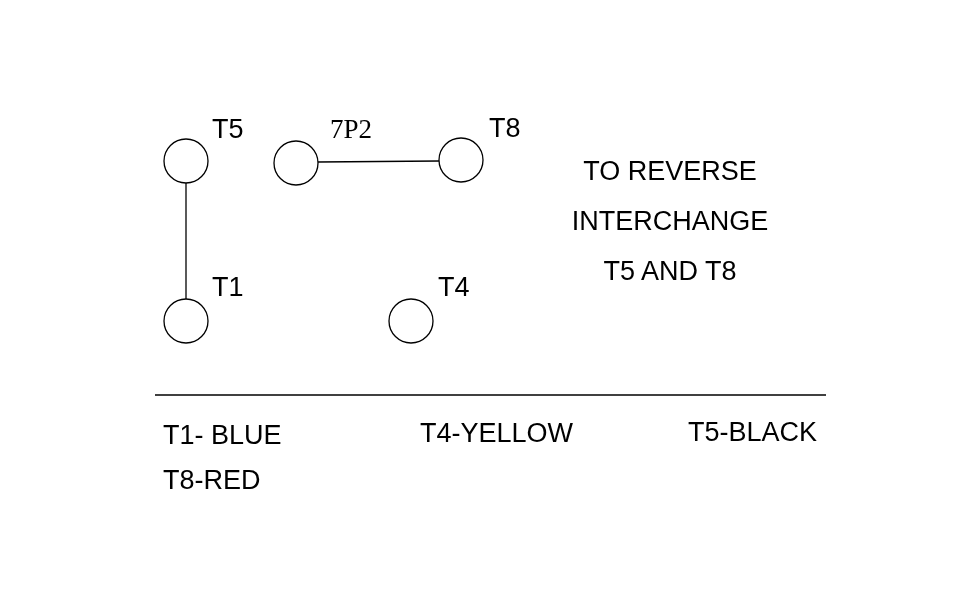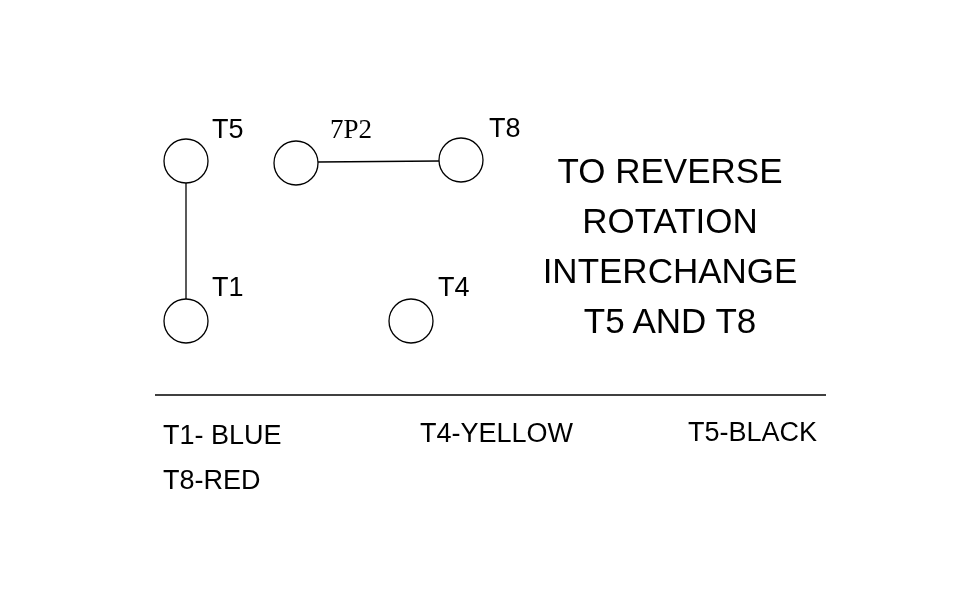--- a/index.html
+++ b/index.html
@@ -30,21 +30,21 @@
       line-height: 1;
       white-space: nowrap;
       color: #000000;
     }
     .note-block {
       position: absolute;
       left: 540px;
       top: 146px;
       width: 260px;
       text-align: center;
-      font-size: 35px;
+      font-size: 27px;
       color: #000000;
     }
     .note-line {
       height: 50px;
       line-height: 50px;
       white-space: nowrap;
     }
     .legend {
       position: absolute;
       left: 0;
@@ -84,21 +84,20 @@
   </svg>
 
   <div class="terminal-label" style="left:212px; top:116px;">T5</div>
   <div class="terminal-label" style="left:330px; top:116px;font-family:Liberation Serif, serif;">7P2</div>
   <div class="terminal-label" style="left:489px; top:115px;">T8</div>
   <div class="terminal-label" style="left:212px; top:274px;">T1</div>
   <div class="terminal-label" style="left:438px; top:274px;">T4</div>
 
   <div class="note-block">
     <div class="note-line">TO REVERSE</div>
-    <div class="note-line">ROTATION</div>
     <div class="note-line">INTERCHANGE</div>
     <div class="note-line">T5 AND T8</div>
   </div>
 
   <div class="legend">
     <div class="legend-item li-t1">T1- BLUE</div>
     <div class="legend-item li-t4">T4-YELLOW</div>
     <div class="legend-item li-t5">T5-BLACK</div>
     <div class="legend-item li-t8">T8-RED</div>
   </div>

